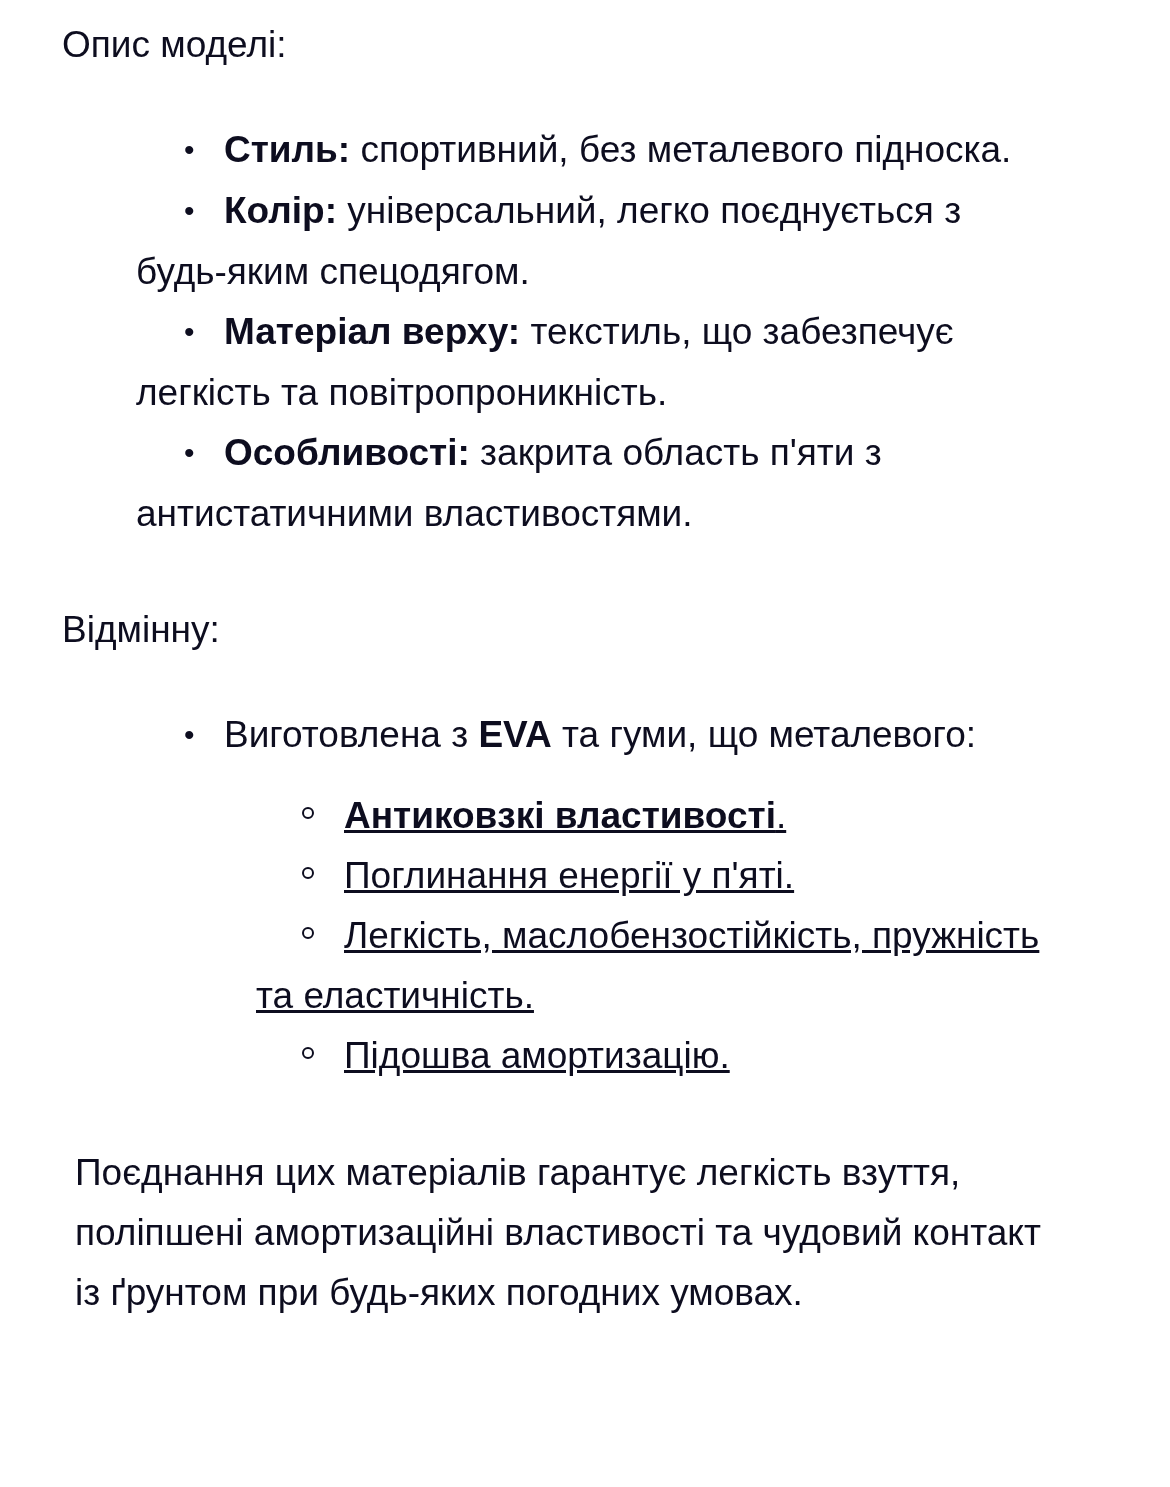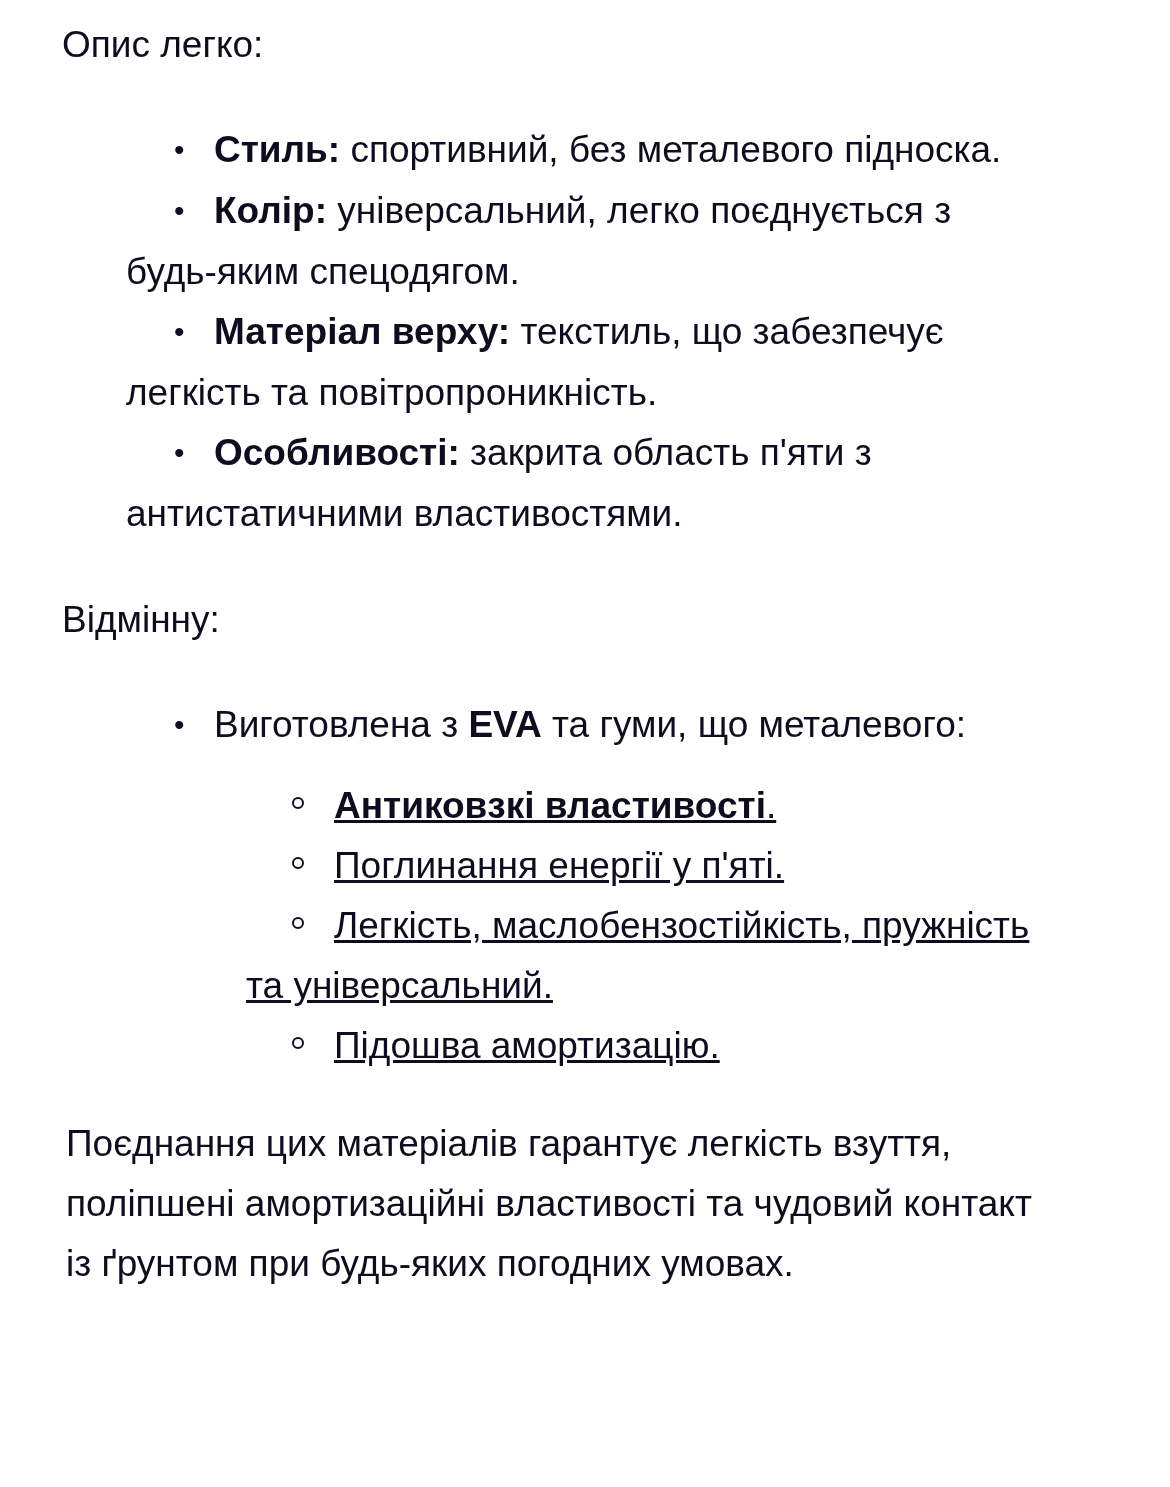--- a/index.html
+++ b/index.html
@@ -14,28 +14,28 @@
       font-family: "Liberation Sans", "DejaVu Sans", sans-serif;
       color: #0d0d1f;
       font-size: 37px;
       line-height: 60px;
     }
     .content {
       position: relative;
       padding: 15px 0 0 62px;
     }
     p {
-      margin: 4px;
+      margin: 13px;
     }
     .heading-line {
       margin: 0 0 45px 0;
     }
     ul.list {
       list-style: none;
-      margin: 4px;
+      margin: 14px;
       padding: 0;
     }
     ul.level1 > li {
       position: relative;
       padding-left: 104px;
       text-indent: -44px;
       margin-left: 0;
       width: 920px;
     }
     ul.level1 > li.wrap-start {
@@ -86,39 +86,39 @@
     }
     .para-final {
       width: 1000px;
     }
   </style>
 </head>
 <body>
 
 <div class="content">
 
-  <p class="heading-line">Опис легко:</p>
+  <p class="heading-line">Опис моделі:</p>
 
   <ul class="list level1">
     <li class="wrap-start"><span class="bullet bullet-filled"></span><strong>Стиль:</strong><span> спортивний, без металевого підноска.</span></li>
     <li class="wrap-start"><span class="bullet bullet-filled"></span><strong>Колір:</strong><span> універсальний, легко поєднується з будь-яким спецодягом.</span></li>
     <li class="wrap-start"><span class="bullet bullet-filled"></span><strong>Матеріал верху:</strong><span> текстиль, що забезпечує легкість та повітропроникність.</span></li>
     <li class="wrap-start"><span class="bullet bullet-filled"></span><strong>Особливості:</strong><span> закрита область п'яти з антистатичними властивостями.</span></li>
   </ul>
 
   <div class="section-gap"></div>
 
   <p class="heading-line">Відмінну:</p>
 
   <ul class="list level1">
     <li class="wrap-start"><span class="bullet bullet-filled"></span><span>Виготовлена з </span><strong>EVA</strong><span> та гуми, що металевого:</span>
       <ul class="list level2">
         <li><span class="bullet bullet-hollow"></span><strong>Антиковзкі властивості</strong><span>.</span></li>
         <li><span class="bullet bullet-hollow"></span><span>Поглинання енергії у п'яті.</span></li>
-        <li><span class="bullet bullet-hollow"></span><span>Легкість, маслобензостійкість, пружність та універсальний.</span></li>
+        <li><span class="bullet bullet-hollow"></span><span>Легкість, маслобензостійкість, пружність та еластичність.</span></li>
         <li><span class="bullet bullet-hollow"></span><span>Підошва амортизацію.</span></li>
       </ul>
     </li>
   </ul>
 
   <div class="section-gap-sm"></div>
 
   <p class="para-final">Поєднання цих матеріалів гарантує легкість взуття, поліпшені амортизаційні властивості та чудовий контакт із ґрунтом при будь-яких погодних умовах.</p>
 
 </div>

